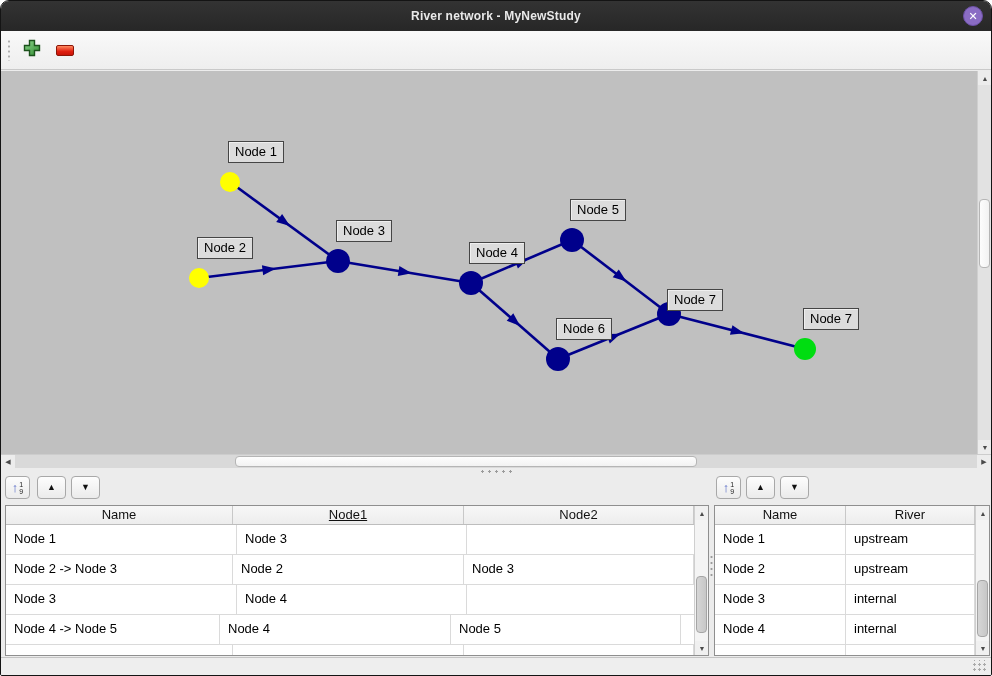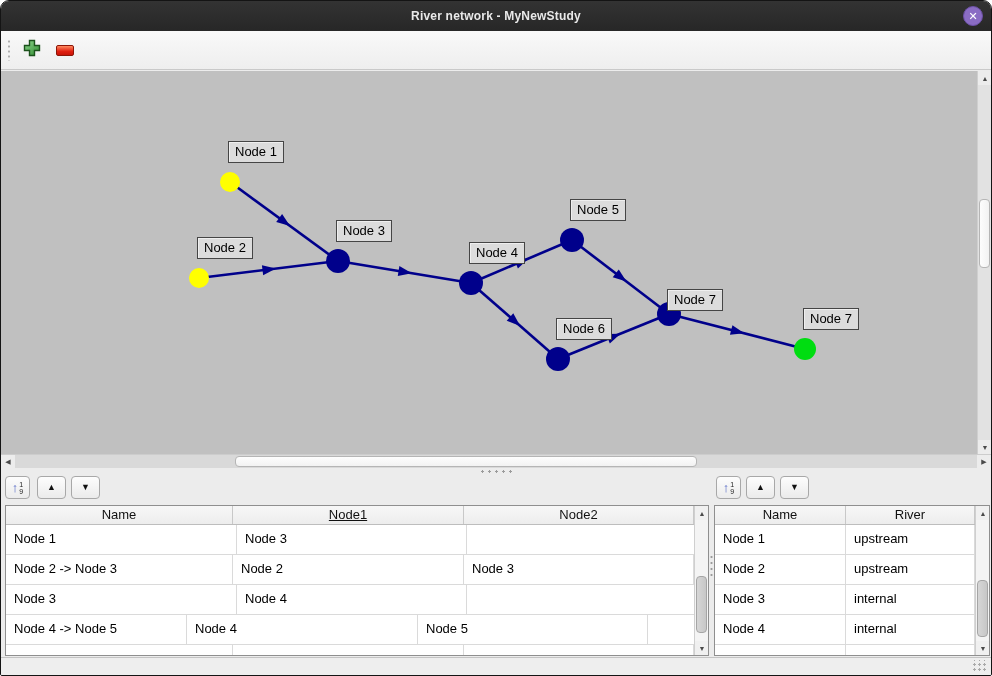--- a/index.html
+++ b/index.html
@@ -209,21 +209,21 @@
           <div class="t-row">
             <div class="t-cell" style="width: 227px;">Node 2 -&gt; Node 3</div>
             <div class="t-cell" style="width: 231px;">Node 2</div>
             <div class="t-cell" style="width: 230px;">Node 3</div>
           </div>
           <div class="t-row">
             <div class="t-cell" style="width: 231px;">Node 3</div>
             <div class="t-cell" style="width: 230px;">Node 4</div>
           </div>
           <div class="t-row">
-            <div class="t-cell" style="width: 181px;">Node 4 -&gt; Node 5</div>
+            <div class="t-cell" style="width: 214px;">Node 4 -&gt; Node 5</div>
             <div class="t-cell" style="width: 231px;">Node 4</div>
             <div class="t-cell" style="width: 230px;">Node 5</div>
           </div>
           <div class="t-row partial">
             <div class="t-cell" style="width: 227px;"></div>
             <div class="t-cell" style="width: 231px;"></div>
             <div class="t-cell" style="width: 230px;"></div>
           </div>
         <div class="t-vscroll">
           <div class="sb-arrow" style="top:0;left:0;">

